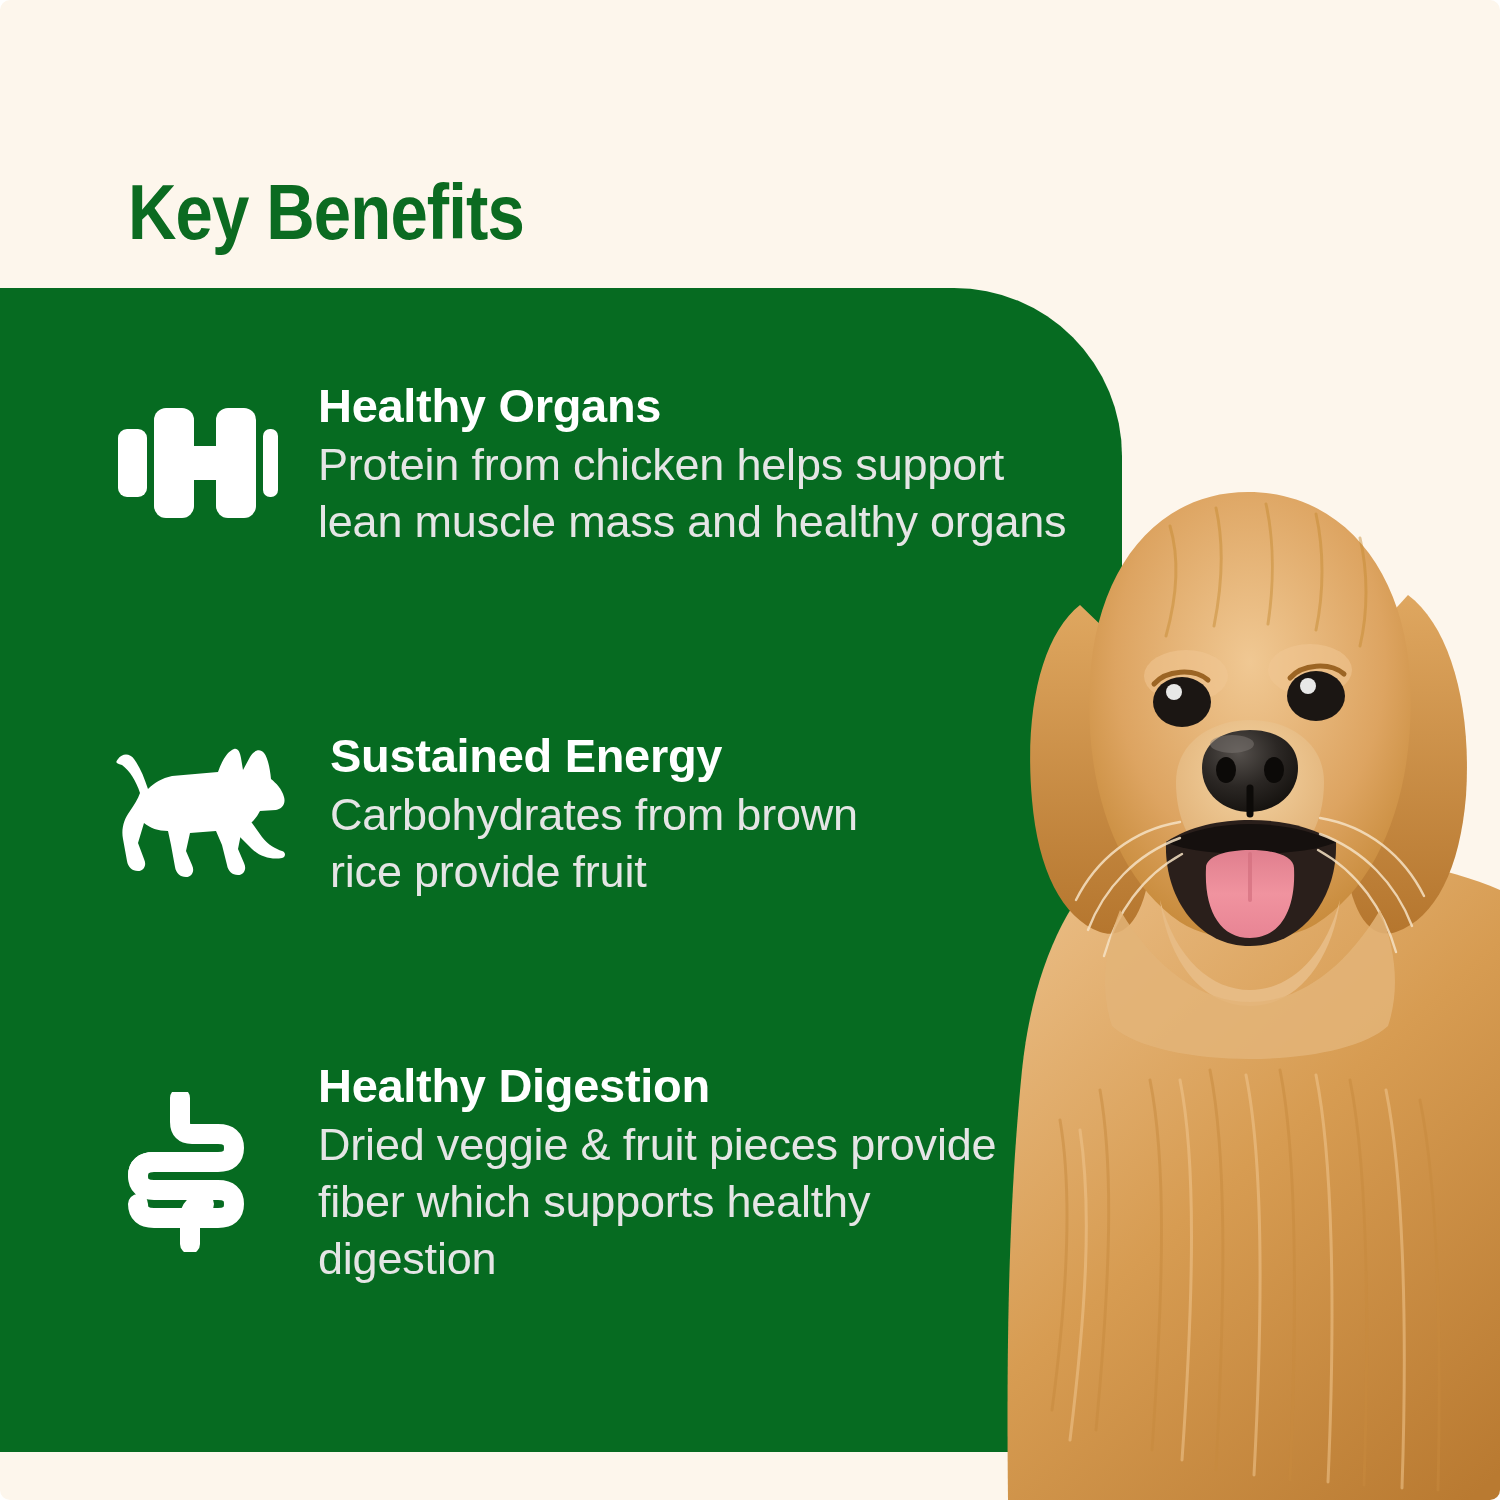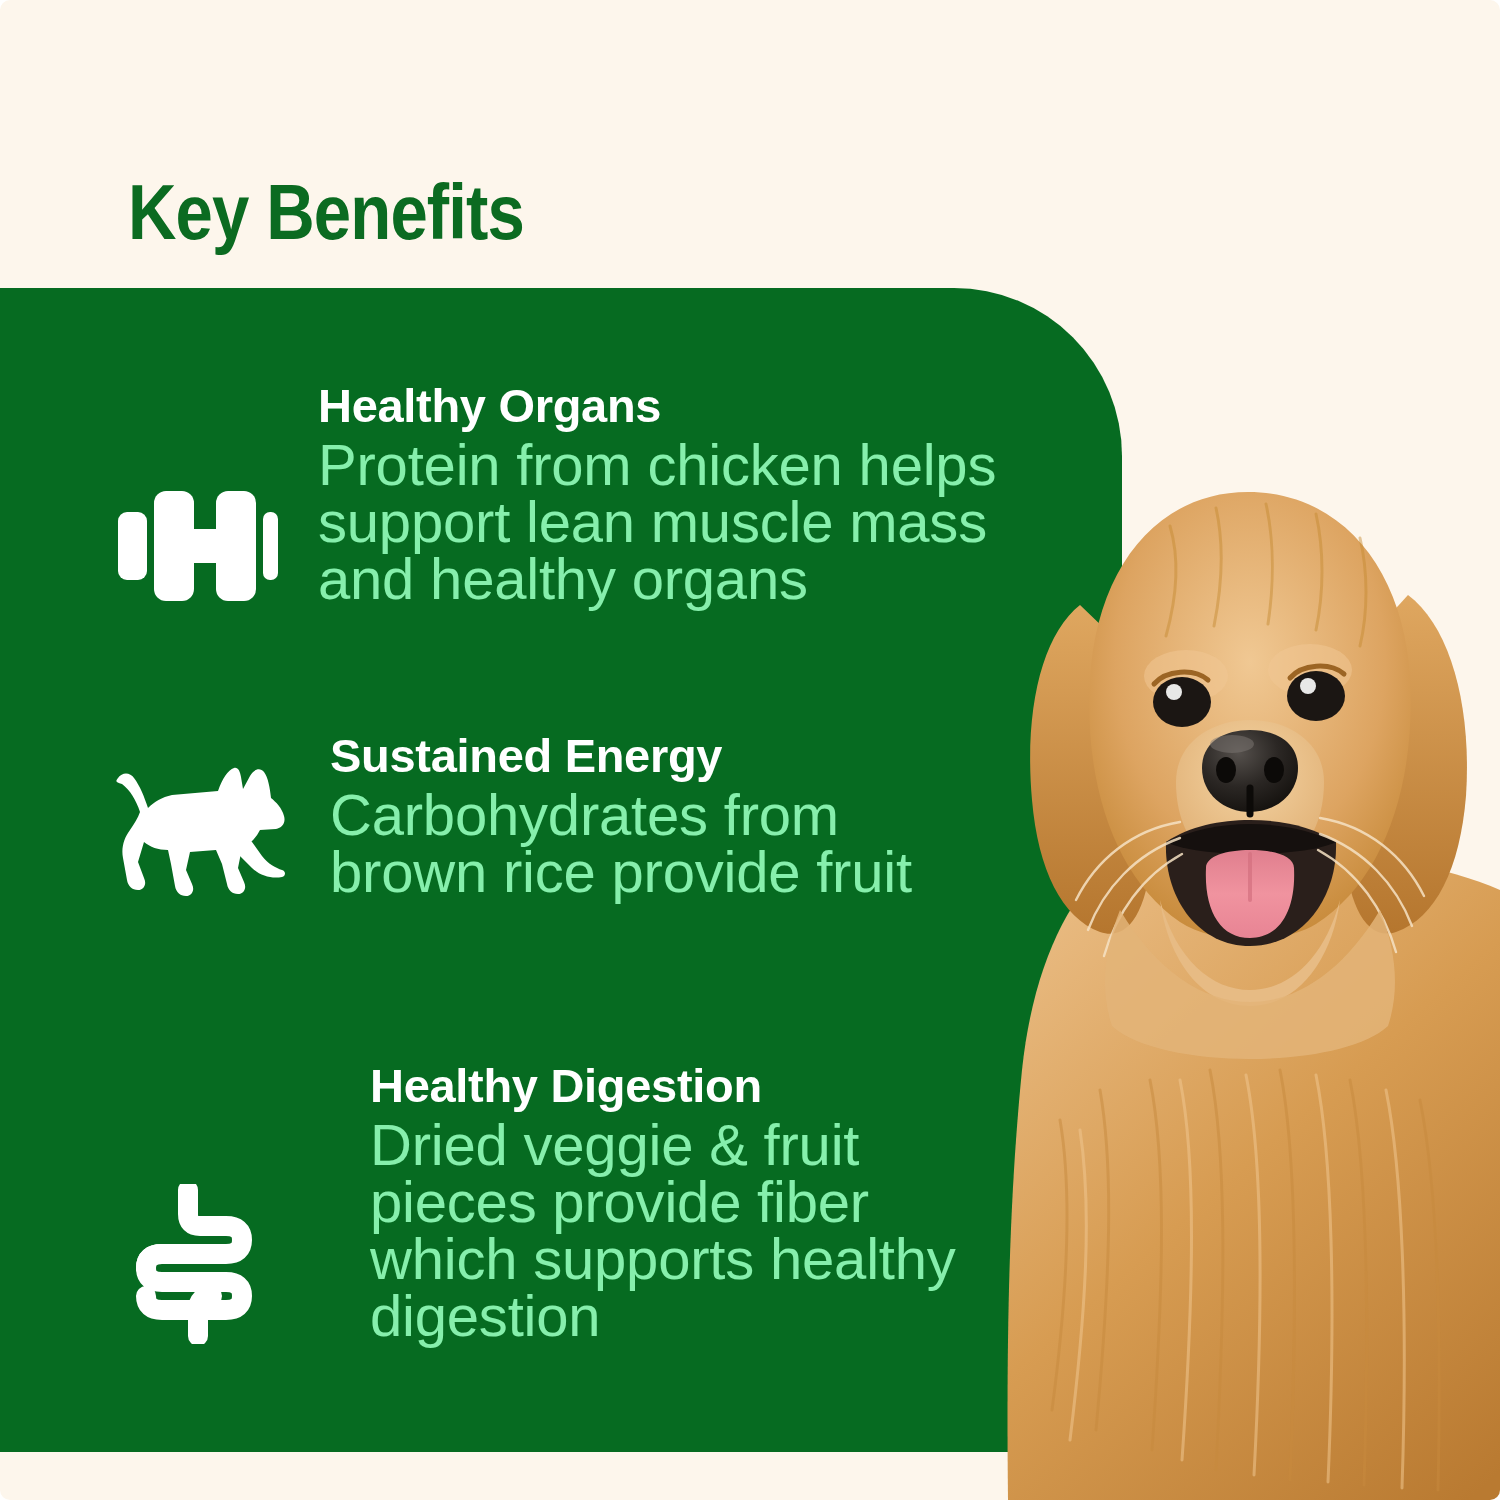--- a/index.html
+++ b/index.html
@@ -50,25 +50,25 @@
     position: absolute;
     left: 40px;
     top: 0;
     width: 1080px;
     height: 100%;
   }
 
   .benefit-row {
     position: absolute;
     display: flex;
-    align-items: flex-end;
+    align-items: center;
   }
   .benefit-row.r0 { left: 118px; top: 88px;  width: 960px; }
   .benefit-row.r1 { left: 110px; top: 438px; width: 830px; gap: 20px; }
-  .benefit-row.r2 { left: 126px; top: 768px; width: 900px; gap: 44px; }
+  .benefit-row.r2 { left: 118px; top: 768px; width: 900px; }
 
   .benefit-icon {
     flex: 0 0 auto;
     width: 200px;
     display: flex;
     justify-content: flex-start;
     align-items: flex-start;
   }
   .benefit-icon svg { display: block; }
 
@@ -78,22 +78,22 @@
   }
   .benefit-heading {
     color: #ffffff;
     font-size: 47px;
     line-height: 56px;
     font-weight: bold;
     letter-spacing: -0.3px;
     margin: 0 0 2px 0;
   }
   .benefit-body {
-    color: #86efac;
-    font-size: 58px;
+    color: #e5e5e5;
+    font-size: 45px;
     line-height: 57px;
     font-weight: 400;
     letter-spacing: -0.2px;
     margin: 0;
   }
 
   
   #dog-photo {
     position: absolute;
     left: 980px;

